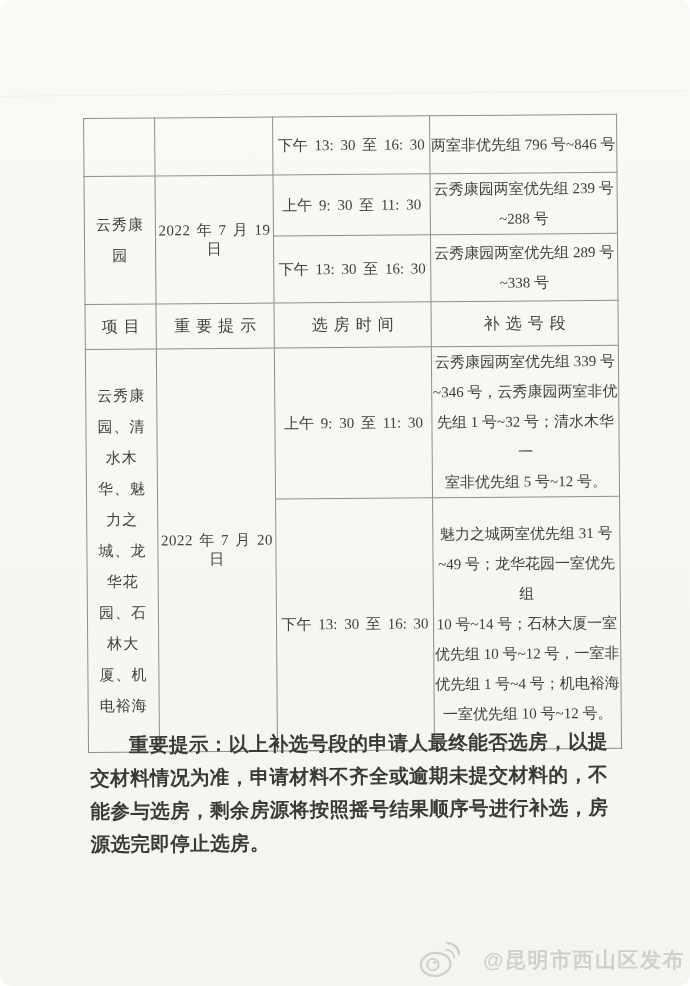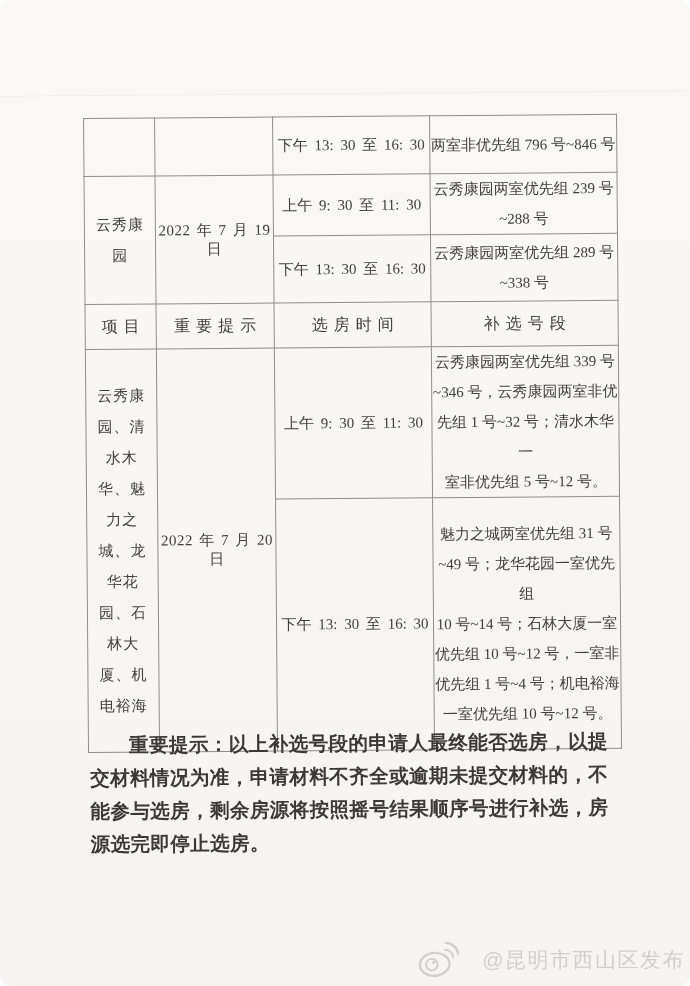--- a/index.html
+++ b/index.html
@@ -86,21 +86,21 @@
     top: 936px;
     height: 48px;
     display: flex;
     align-items: center;
     gap: 5px;
     opacity: 0.95;
   }
   .wm-text {
     font-family: "Liberation Sans", "DejaVu Sans", sans-serif;
     font-size: 21px;
-    font-weight: 400;
+    font-weight: 700;
     letter-spacing: 1.5px;
     color: #cfcecb;
     white-space: nowrap;
     margin-left: 12px;
   }
   .wm-icon { transform: rotate(-6deg); }
 </style>
 </head>
 <body>
 

